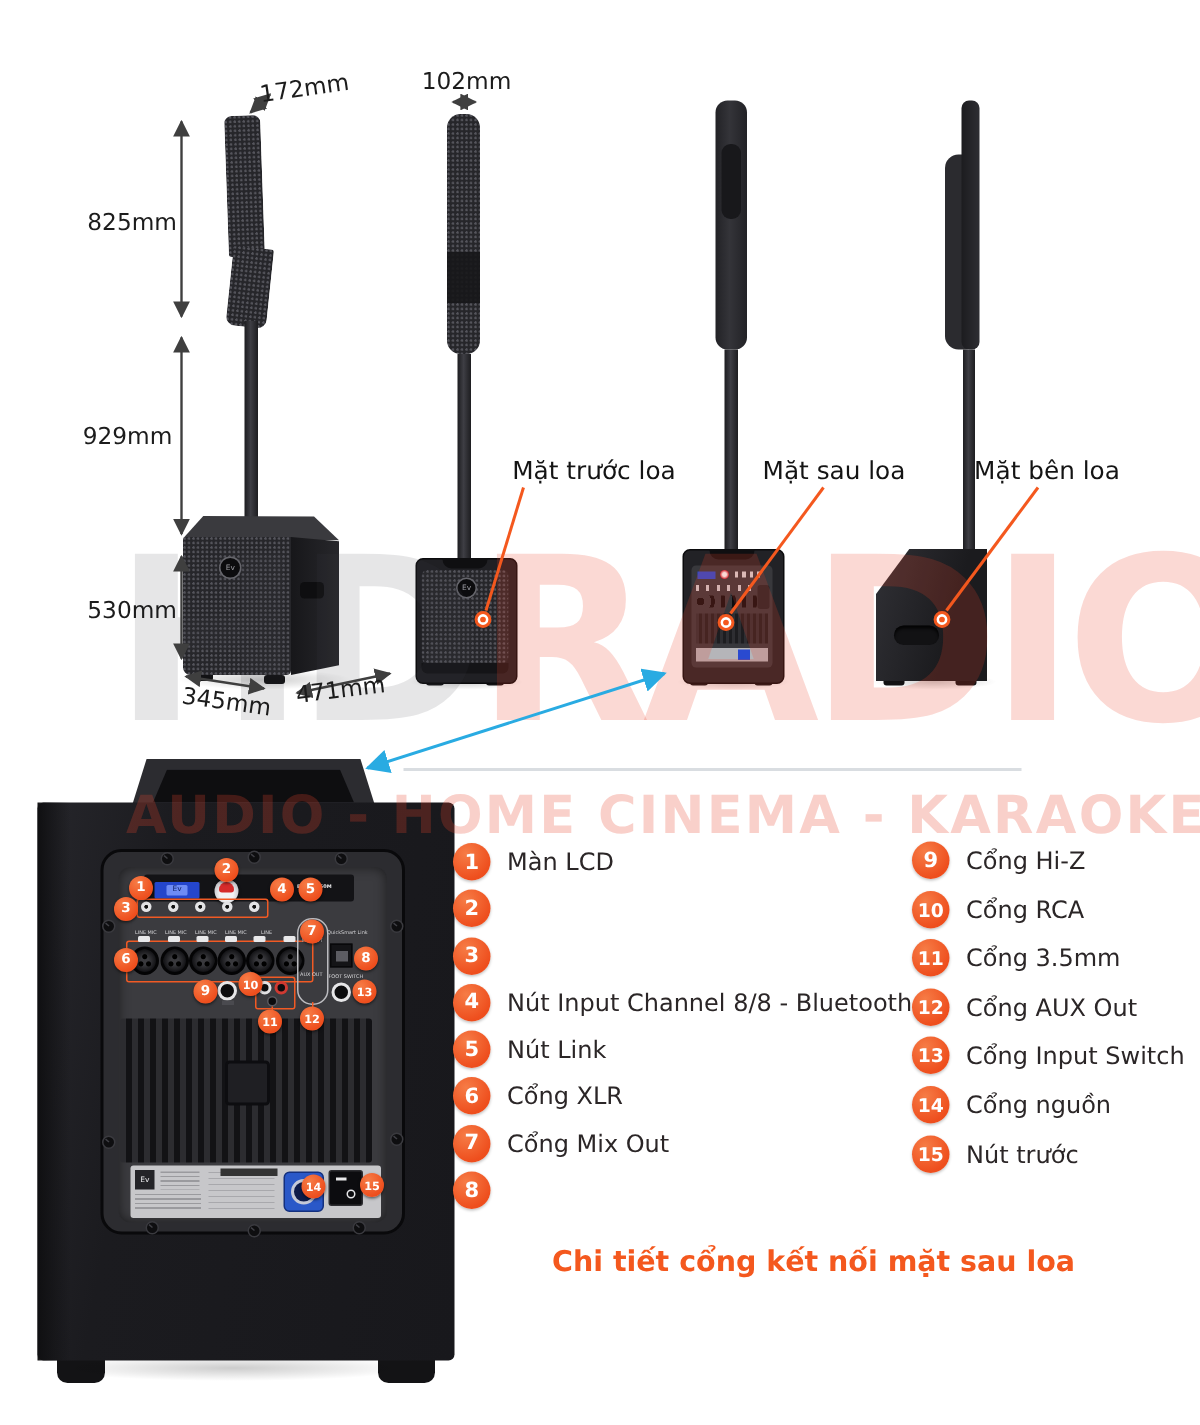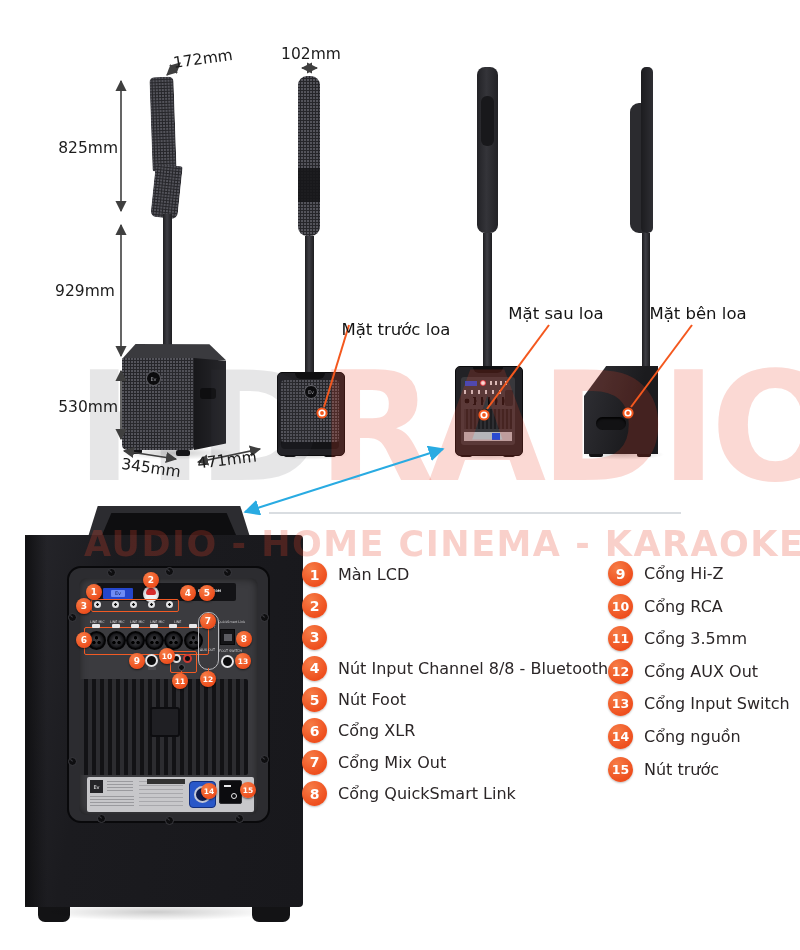--- a/index.html
+++ b/index.html
@@ -58,21 +58,21 @@
 <div class="canvas">
 
   <div class="dim" style="left:168px;top:50px;width:70px;transform:rotate(-8deg);">172mm</div>
   <div class="dim" style="left:280px;top:45px;width:62px;">102mm</div>
   <div class="dim" style="left:52px;top:139px;width:66px;text-align:right;">825mm</div>
   <div class="dim" style="left:52px;top:282px;width:66px;">929mm</div>
   <div class="dim" style="left:52px;top:398px;width:66px;text-align:right;">530mm</div>
   <div class="dim" style="left:118px;top:459px;width:66px;transform:rotate(8deg);">345mm</div>
   <div class="dim" style="left:194px;top:451px;width:66px;transform:rotate(-7deg);">471mm</div>
 
-  <div class="vlabel" style="left:340px;top:320px;width:112px;">Mặt trước loa</div>
+  <div class="vlabel" style="left:340px;top:304px;width:112px;">Mặt trước loa</div>
   <div class="vlabel" style="left:506px;top:304px;width:100px;">Mặt sau loa</div>
   <div class="vlabel" style="left:648px;top:304px;width:100px;">Mặt bên loa</div>
 
   <div>
     <div class="abs grille" style="left:151px;top:77px;width:24px;height:94px;border-radius:5px 5px 2px 2px;transform:rotate(-2deg);z-index:2;"></div>
     <div class="abs grille" style="left:153px;top:165px;width:27px;height:53px;border-radius:2px 2px 6px 6px;transform:rotate(6deg);z-index:2;"></div>
     <div class="abs pole" style="left:163px;top:214px;width:9px;height:134px;z-index:2;"></div>
     <div class="shadow" style="left:116px;top:446px;width:120px;height:14px;"></div>
     <div class="abs" style="left:122px;top:344px;width:104px;height:17px;background:#3a3a3e;clip-path:polygon(13% 0,84% 2%,100% 95%,0 88%);z-index:2;"></div>
     <div class="abs grille" style="left:122px;top:358px;width:72px;height:92px;border-radius:2px 0 3px 5px;z-index:2;"></div>
@@ -326,33 +326,32 @@
       </div>
       <div class="lrow" style="margin-bottom: 6.3px;">
         <span class="lbadge">3</span>
       </div>
       <div class="lrow" style="margin-bottom: 6.3px;">
         <span class="lbadge">4</span>
         <span class="ltext">Nút Input Channel 8/8 - Bluetooth</span>
       </div>
       <div class="lrow" style="margin-bottom: 6.3px;">
         <span class="lbadge">5</span>
-        <span class="ltext">Nút Foot</span>
+        <span class="ltext">Nút Link</span>
       </div>
       <div class="lrow" style="margin-bottom: 6.3px;">
         <span class="lbadge">6</span>
         <span class="ltext">Cổng XLR</span>
       </div>
       <div class="lrow" style="margin-bottom: 6.3px;">
         <span class="lbadge">7</span>
         <span class="ltext">Cổng Mix Out</span>
       </div>
       <div class="lrow" style="margin-bottom: 6.3px;">
         <span class="lbadge">8</span>
-        <span class="ltext">Cổng QuickSmart Link</span>
       </div>
     </div>
   <div class="legend" id="legend-right" style="left:608px;top:561px;width:192px;">
       <div class="lrow" style="margin-bottom: 7.6px;">
         <span class="lbadge">9</span>
         <span class="ltext">Cổng Hi-Z</span>
       </div>
       <div class="lrow" style="margin-bottom: 7.6px;">
         <span class="lbadge" style="font-size: 12.5px;">10</span>
         <span class="ltext">Cổng RCA</span>
@@ -372,13 +371,14 @@
       <div class="lrow" style="margin-bottom: 7.6px;">
         <span class="lbadge" style="font-size: 12.5px;">14</span>
         <span class="ltext">Cổng nguồn</span>
       </div>
       <div class="lrow" style="margin-bottom: 7.6px;">
         <span class="lbadge" style="font-size: 12.5px;">15</span>
         <span class="ltext">Nút trước</span>
       </div>
     </div>
 
+  <div class="caption" style="left:368px;top:830px;width:340px;">Chi tiết cổng kết nối mặt sau loa</div>
 </div>
 
 </body></html>

